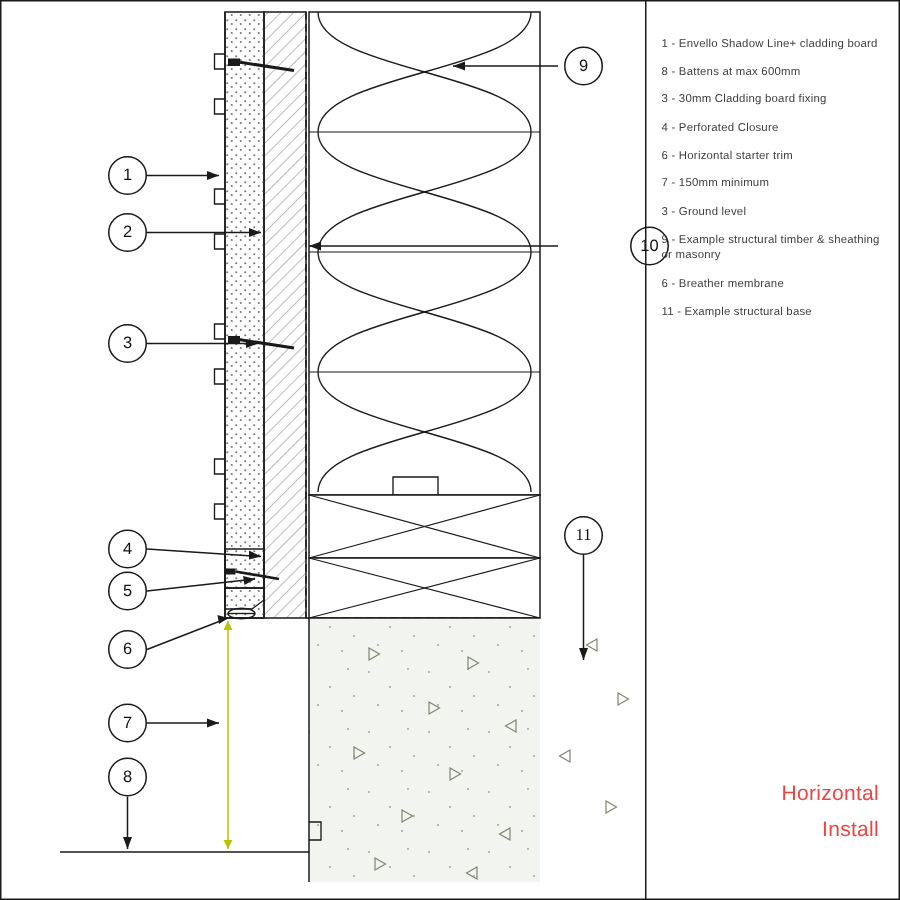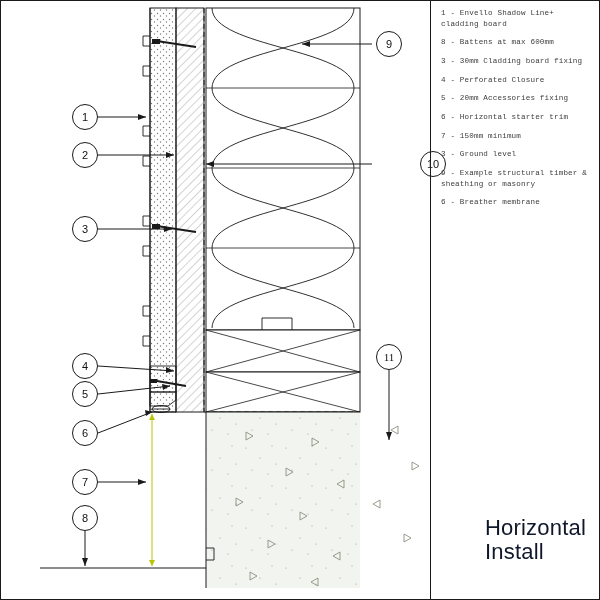--- a/index.html
+++ b/index.html
@@ -34,38 +34,38 @@
     left: 430px;
     top: 0;
     width: 170px;
     height: 600px;
     border-left: 1px solid #1a1a1a;
     box-sizing: border-box;
   }
   #legend-list {
     position: absolute;
     left: 10px;
-    top: 8px;
+    top: 24px;
     width: 152px;
-    font-family: Liberation Mono, monospace;
   }
   .legend-item {
     font-size: 7.6px;
     line-height: 10.5px;
     color: #3d3d3d;
     margin-bottom: 8.2px;
     letter-spacing: 0.15px;
   }
   #title {
     position: absolute;
     right: 14px;
     bottom: 36px;
-    font-size: 22px;
+    text-align: right;
+    font-size: 14px;
     line-height: 24px;
-    color: #0f172a;
+    color: #ef4444;
     letter-spacing: 0.2px;
   }
   
   #drawing {
     position: absolute;
     left: 0;
     top: 0;
     width: 600px;
     height: 600px;
   }
@@ -264,26 +264,26 @@
   <div class="callout-num" style="left:376px; top:31px;">9</div>
   <div class="callout-num" style="left:376px; top:151px;margin-left:44px;">10</div>
   <div class="callout-num" style="left:376px; top:344px;font-family:Liberation Serif, serif;">11</div>
 
   <div id="legend">
     <div id="legend-list">
       <div class="legend-item">1 - Envello Shadow Line+ cladding board</div>
       <div class="legend-item">8 - Battens at max 600mm</div>
       <div class="legend-item">3 - 30mm Cladding board fixing</div>
       <div class="legend-item">4 - Perforated Closure</div>
-      <div class="legend-item">5 - 20mm Accessories fixing</div>
       <div class="legend-item">6 - Horizontal starter trim</div>
       <div class="legend-item">7 - 150mm minimum</div>
       <div class="legend-item">3 - Ground level</div>
       <div class="legend-item">9 - Example structural timber &amp; sheathing or masonry</div>
       <div class="legend-item">6 - Breather membrane</div>
+      <div class="legend-item">11 - Example structural base</div>
     </div>
 
     <div id="title">
       <div>Horizontal</div>
       <div>Install</div>
     </div>
   </div>
 
   <div class="frame"></div>
 </div>

